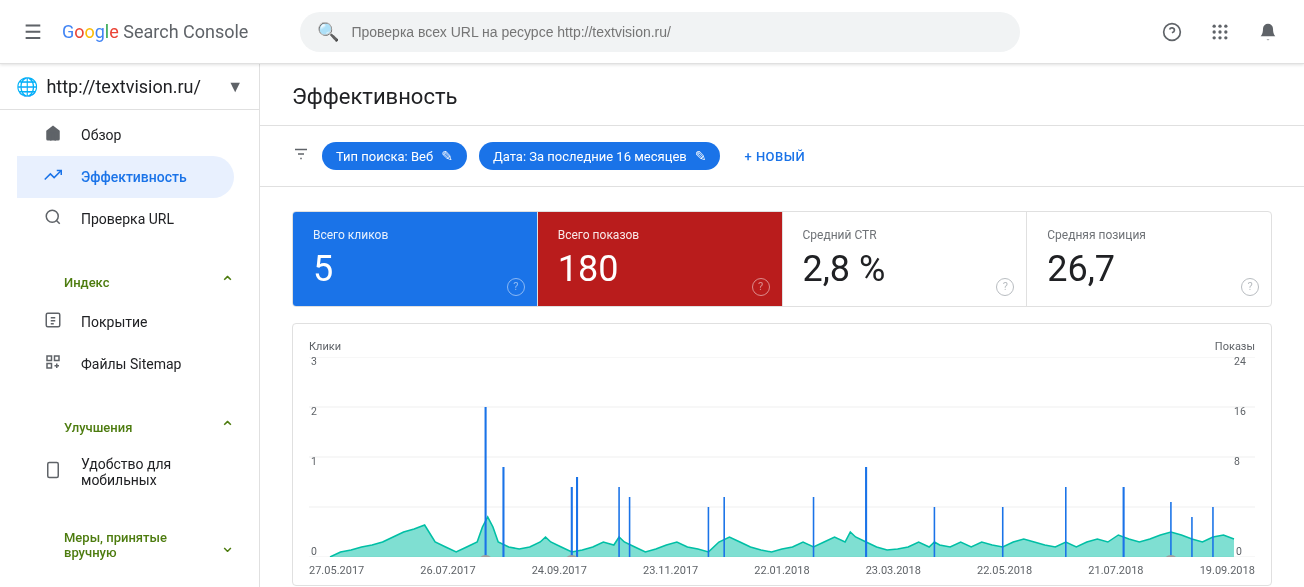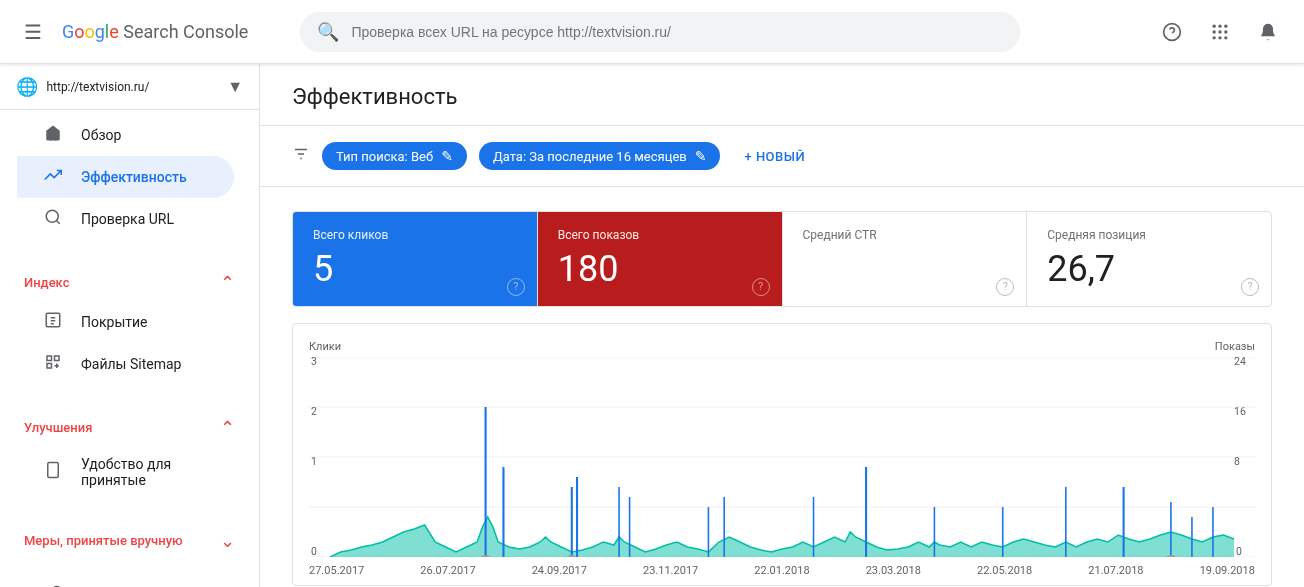--- a/index.html
+++ b/index.html
@@ -106,21 +106,21 @@
       border-bottom: 1px solid #e0e0e0;
       cursor: pointer;
       gap: 8px;
     }
     .property-selector .globe-icon {
       color: #5f6368;
       font-size: 18px;
     }
     .property-url {
       flex: 1;
-      font-size: 12px;
+      font-size: 18px;
       color: #202124;
       overflow: hidden;
       text-overflow: ellipsis;
       white-space: nowrap;
     }
     .property-dropdown {
       color: #5f6368;
       font-size: 16px;
     }
 
@@ -156,21 +156,21 @@
       display: flex;
       align-items: center;
       justify-content: space-between;
       padding: 12px 24px 4px;
       font-size: 11px;
       font-weight: 500;
       color: #5f6368;
       text-transform: none;
       letter-spacing: 0;
     }
-    .nav-section-header span { font-size: 13px; color: #ef4444; }
+    .nav-section-header span { font-size: 13px; color: #4d7c0f; margin-left: 40px; }
     .nav-section-header .chevron { font-size: 18px; cursor: pointer; }
 
     .nav-divider {
       height: 1px;
       background: #e0e0e0;
       margin: 8px 0;
     }
 
     
     .main-content {
@@ -448,21 +448,21 @@
       <span class="chevron">⌃</span>
     </div>
     <div class="nav-section">
       <div class="nav-item">
         <span class="nav-icon">
           <svg width="18" height="18" viewBox="0 0 24 24" fill="none" stroke="#5f6368" stroke-width="2">
               <rect x="5" y="2" width="14" height="20" rx="2"></rect>
               <line x1="12" y1="18" x2="12.01" y2="18" stroke-width="3"></line>
             </svg>
         </span>
-        <span>Удобство для принятые</span>
+        <span>Удобство для мобильных</span>
       </div>
     </div>
 
     <div class="nav-divider"></div>
 
     <div class="nav-section-header">
       <span>Меры, принятые вручную</span>
       <span class="chevron">⌄</span>
     </div>
 
@@ -517,20 +517,21 @@
       </div>
 
       <div class="metric-card active-teal">
         <div class="metric-label">Всего показов</div>
         <div class="metric-value">180</div>
         <div class="metric-help">?</div>
       </div>
 
       <div class="metric-card">
         <div class="metric-label metric-label-inactive">Средний CTR</div>
+        <div class="metric-value metric-value-inactive">2,8 %</div>
         <div class="metric-help metric-help-inactive">?</div>
       </div>
 
       <div class="metric-card">
         <div class="metric-label metric-label-inactive">Средняя позиция</div>
         <div class="metric-value metric-value-inactive">26,7</div>
         <div class="metric-help metric-help-inactive">?</div>
       </div>
     </div>
 

